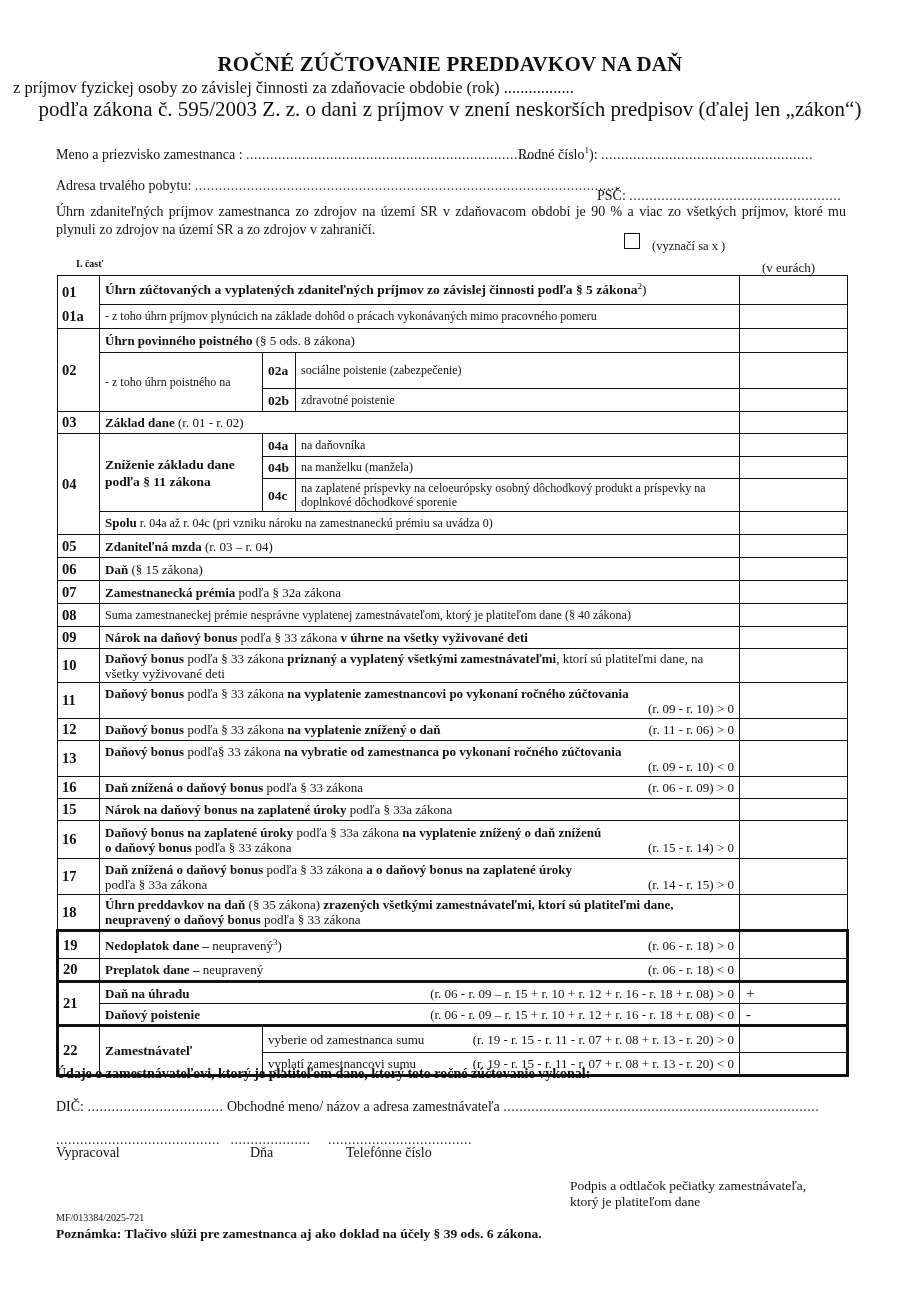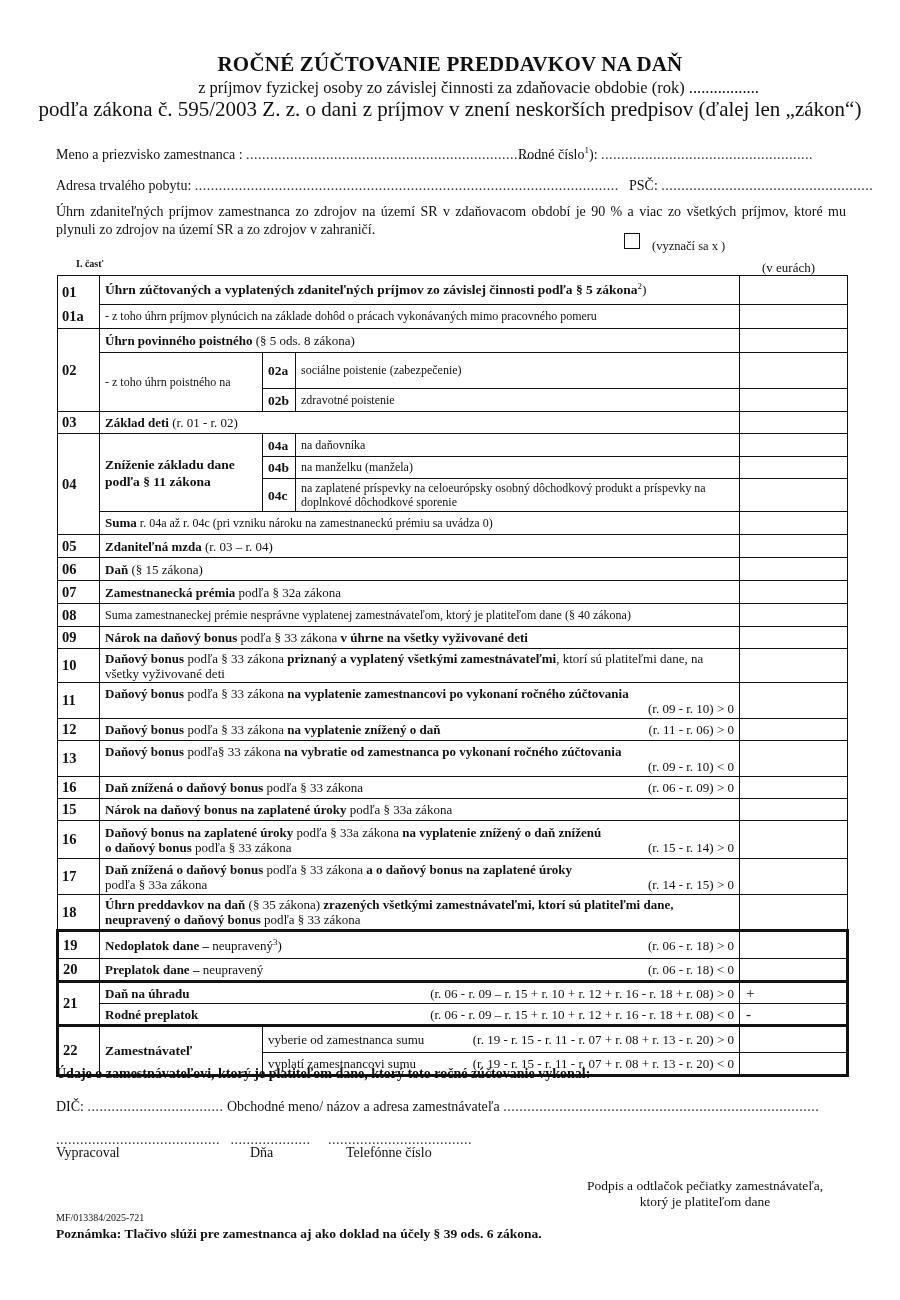--- a/index.html
+++ b/index.html
@@ -1,20 +1,20 @@
 <!DOCTYPE html>
 <html><head>
 <meta charset="utf-8">
 <style>
   html, body { margin: 0; padding: 0; background: #ffffff; }
   body { width: 900px; height: 1300px; position: relative; overflow: hidden;
          font-family: "Liberation Serif", "DejaVu Serif", serif; color: #111; }
   .abs { position: absolute; }
   .title { left: 0; width: 900px; top: 52px; text-align: center; font-weight: bold; font-size: 21px; letter-spacing: 0.2px; }
-  .sub1 { left: 3px; width: 756px; top: 78px; text-align: right; font-size: 16.5px; }
+  .sub1 { left: 13px; width: 756px; top: 78px; text-align: left; font-size: 16.5px; }
   .sub2 { left: 0; width: 900px; top: 97px; text-align: center; font-size: 21px; }
   .line { font-size: 14px; }
   .dots { color: #333; letter-spacing: 0.5px; }
   sup { font-size: 9px; vertical-align: super; line-height: 0; }
   .para { left: 56px; width: 790px; top: 203px; font-size: 14px; line-height: 18px; text-align: justify; }
   .checkbox { left: 624px; top: 233px; width: 16px; height: 16px; border: 1.3px solid #111; box-sizing: border-box; cursor: pointer; }
   .mark-note { left: 652px; top: 239px; font-size: 12.5px; }
   .part { left: 76px; top: 258px; font-weight: bold; font-size: 10px; }
   .eur { left: 762px; top: 260px; font-size: 13px; }
 
@@ -32,40 +32,40 @@
   td.thick-left { border-left: 3.5px solid #111 !important; }
   td.thick-right { border-right: 3.5px solid #111 !important; }
 
   .emp-h { left: 56px; top: 1066px; font-weight: bold; font-size: 14px; }
   .dic { left: 56px; top: 1099px; font-size: 14px; }
   .sigdots { left: 56px; top: 1132px; font-size: 14px; }
   .lbl-vypr { left: 56px; top: 1145px; font-size: 14px; }
   .lbl-dna { left: 250px; top: 1145px; font-size: 14px; }
   .lbl-tel { left: 346px; top: 1145px; font-size: 14px; }
   .note { left: 56px; top: 1178px; font-weight: bold; font-size: 13.5px; margin-top: 48px; }
-  .stamp { left: 570px; top: 1178px; width: 270px; text-align: center; font-size: 13.5px; line-height: 16px; }
+  .stamp { left: 570px; top: 1178px; width: 270px; font-size: 13.5px; line-height: 16px; }
   .code { left: 56px; top: 1212px; font-size: 10px; }
 </style>
 </head>
 <body>
 
 <div class="abs title">ROČNÉ ZÚČTOVANIE PREDDAVKOV NA DAŇ</div>
 <div class="abs sub1">z príjmov fyzickej osoby zo závislej činnosti za zdaňovacie obdobie (rok)  .................</div>
 <div class="abs sub2">podľa zákona č. 595/2003 Z. z. o dani z príjmov v znení neskorších predpisov  (ďalej len „zákon“)</div>
 
 <div class="abs line" style="left:56px; top:147px;">
   <span>Meno a priezvisko zamestnanca : </span><span class="dots">...........................................................................</span>
 </div>
 <div class="abs line" style="left:518px; top:147px;">
   <span>Rodné číslo</span><sup>1</sup><span>): </span><span class="dots">.....................................................</span>
 </div>
 <div class="abs line" style="left:56px; top:178px;">
   <span>Adresa trvalého pobytu: </span><span class="dots">..........................................................................................................</span>
 </div>
-<div class="abs line" style="left:597px; top:178px;margin-left:32px;">
+<div class="abs line" style="left:597px; top:188px;">
   <span>PSČ: </span><span class="dots">.....................................................</span>
 </div>
 
 <div class="abs para">Úhrn zdaniteľných príjmov zamestnanca zo zdrojov na území SR v zdaňovacom období je 90 % a viac zo všetkých príjmov, ktoré mu plynuli zo zdrojov na území SR a zo zdrojov v zahraničí.</div>
 <div class="abs checkbox"></div>
 <div class="abs mark-note">(vyznačí sa x )</div>
 
 <div class="abs part">I. časť</div>
 <div class="abs eur">(v eurách)</div>
 
@@ -104,21 +104,21 @@
       <td class="val"></td>
     </tr>
     <tr style="height:23px">
       <td class="sublbl">02b</td>
       <td class="small">zdravotné poistenie</td>
       <td class="val"></td>
     </tr>
 
     <tr style="height:22px">
       <td class="num">03</td>
-      <td colspan="3"><span class="b">Základ deti</span><span>   (r. 01 - r. 02)</span></td>
+      <td colspan="3"><span class="b">Základ dane</span><span>   (r. 01 - r. 02)</span></td>
       <td class="val"></td>
     </tr>
 
     <tr style="height:23px">
       <td class="num" rowspan="4">04</td>
       <td rowspan="3" class="b" style="font-size:13.5px; line-height:17px;">Zníženie základu dane podľa § 11 zákona</td>
       <td class="sublbl">04a</td>
       <td class="small">na daňovníka</td>
       <td class="val"></td>
     </tr>
@@ -126,21 +126,21 @@
       <td class="sublbl">04b</td>
       <td class="small">na manželku (manžela)</td>
       <td class="val"></td>
     </tr>
     <tr style="height:33px">
       <td class="sublbl">04c</td>
       <td class="small" style="line-height:14px;">na zaplatené príspevky na celoeurópsky osobný dôchodkový produkt a príspevky na doplnkové dôchodkové sporenie</td>
       <td class="val"></td>
     </tr>
     <tr style="height:23px">
-      <td colspan="3" class="small"><span class="b" style="font-size:13px">Suma</span><span>  r. 04a až r. 04c  (pri vzniku nároku na zamestnaneckú prémiu sa uvádza 0)</span></td>
+      <td colspan="3" class="small"><span class="b" style="font-size:13px">Spolu</span><span>  r. 04a až r. 04c  (pri vzniku nároku na zamestnaneckú prémiu sa uvádza 0)</span></td>
       <td class="val"></td>
     </tr>
 
     <tr style="height:23px">
       <td class="num">05</td>
       <td colspan="3"><span class="b">Zdaniteľná mzda</span><span>    (r. 03 – r. 04)</span></td>
       <td class="val"></td>
     </tr>
     <tr style="height:23px">
       <td class="num">06</td>
@@ -228,21 +228,21 @@
       <td colspan="3"><span class="b">Preplatok dane –</span><span> neupravený</span><span class="formula">(r. 06 - r. 18) &lt; 0</span></td>
       <td class="val thick-right"></td>
     </tr>
 
     <tr style="height:22px">
       <td class="num thick-left" rowspan="2" style="border-bottom:3.5px solid #111;">21</td>
       <td colspan="3"><span class="b">Daň na úhradu</span><span class="formula">(r. 06 - r. 09 – r. 15 + r. 10 + r. 12 + r. 16 - r. 18 + r. 08) &gt; 0</span></td>
       <td class="val sign thick-right">+</td>
     </tr>
     <tr class="thick-bottom" style="height:22px">
-      <td colspan="3"><span class="b">Rodné preplatok</span><span class="formula">(r. 06 - r. 09 – r. 15 + r. 10 + r. 12 + r. 16 - r. 18 + r. 08) &lt; 0</span></td>
+      <td colspan="3"><span class="b">Daňový poistenie</span><span class="formula">(r. 06 - r. 09 – r. 15 + r. 10 + r. 12 + r. 16 - r. 18 + r. 08) &lt; 0</span></td>
       <td class="val sign thick-right">-</td>
     </tr>
 
     <tr style="height:27px">
       <td class="num thick-left" rowspan="2" style="border-bottom:3.5px solid #111;">22</td>
       <td rowspan="2" class="b" style="font-size:13.5px; border-bottom:3.5px solid #111;">Zamestnávateľ</td>
       <td colspan="2"><span>vyberie od zamestnanca sumu</span><span class="formula">(r. 19 - r. 15 - r. 11 - r. 07 + r. 08 + r. 13 - r. 20) &gt; 0</span></td>
       <td class="val thick-right"></td>
     </tr>
     <tr class="thick-bottom" style="height:23px">

